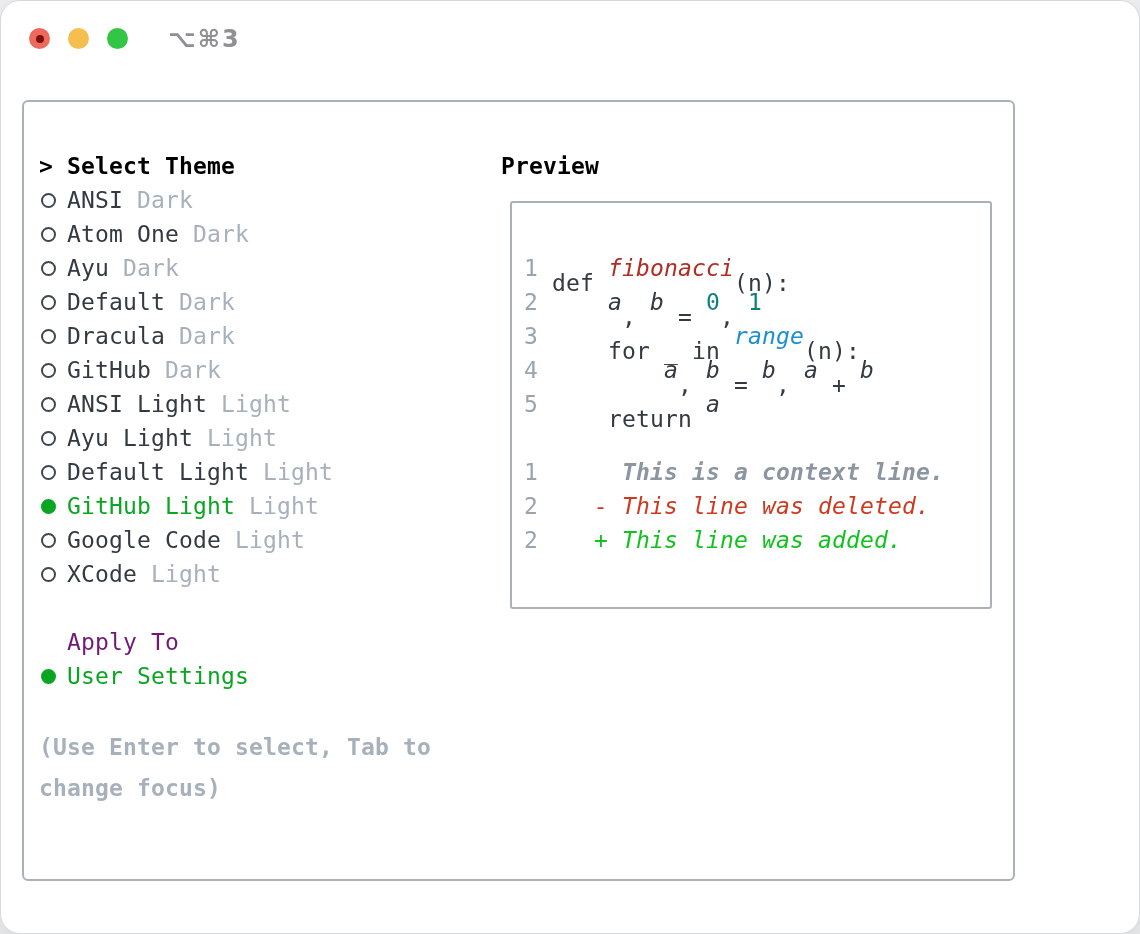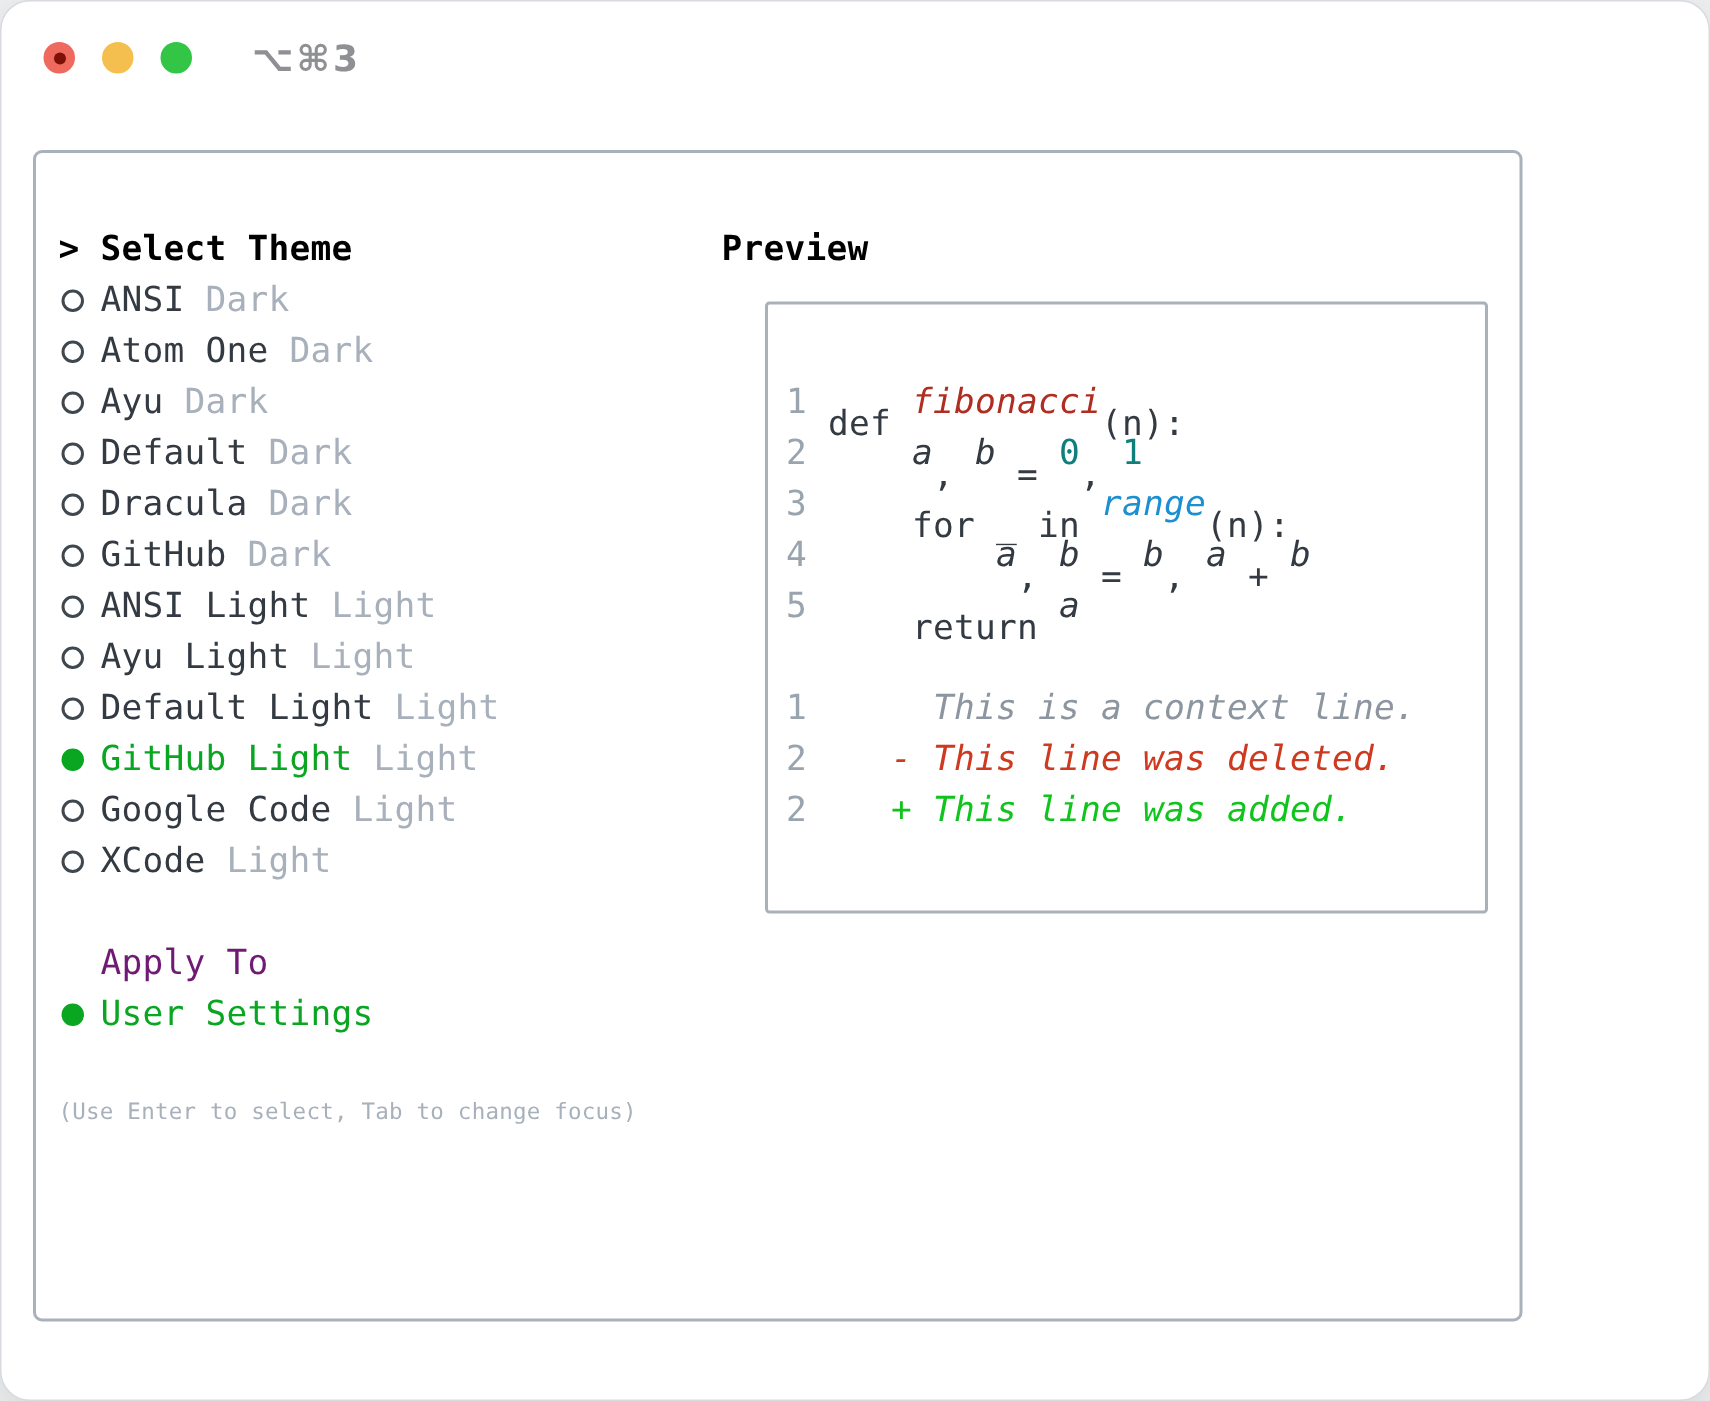--- a/index.html
+++ b/index.html
@@ -22,33 +22,33 @@
   .row{height:34px;display:flex;align-items:center;font-size:23px;letter-spacing:0.15px;color:var(--text-dark);white-space:pre;}
   .prefix{width:28px;flex:0 0 28px;display:flex;align-items:center;}
   .circle{width:11px;height:11px;border:2px solid #3f474f;border-radius:50%;margin-left:2px;box-sizing:content-box;}
   .circle.sel{background:var(--sel-green);border-color:var(--sel-green);}
   .prompt{font-weight:700;color:#000;}
   .hdr{font-weight:700;color:#000;}
   .badge{color:var(--gray-badge);}
   .tname.sel{color:var(--sel-green);}
   .left-panel{position:absolute;left:38px;top:148px;}
   .gap{height:34px;}
-  .help{width:404px;font-size:15px;letter-spacing:0.15px;line-height:29px;color:var(--gray-badge);white-space:normal;}
+  .help{width:404px;font-size:23px;letter-spacing:0.15px;line-height:41px;color:var(--gray-badge);white-space:normal;font-weight:bold;}
   
-  .preview-title{position:absolute;left:480px;top:148px;}
+  .preview-title{position:absolute;left:500px;top:148px;}
   .preview-box{position:absolute;left:509px;top:200px;width:482px;height:408px;border:2px solid var(--border-gray);
                border-radius:3px;box-sizing:border-box;background:#fff;padding:48px 0 0 12px;overflow:hidden;}
   .code-row{height:34px;display:flex;align-items:center;font-size:23px;letter-spacing:0.15px;white-space:pre;}
   .lnum{width:28px;flex:0 0 28px;color:var(--gray-num);}
   .seg-t{color:var(--text-dark);margin-top:29px;}
   .seg-fn{color:var(--fn-red);font-style:italic;}
   .seg-n{color:var(--num-teal);}
   .seg-b{color:var(--builtin-blue);font-style:italic;}
   .seg-v{color:var(--text-dark);font-style:italic;}
-  .seg-ctx{color:var(--gray-ctx);font-style:italic;}
+  .seg-ctx{color:var(--gray-ctx);font-style:italic;font-weight:bold;}
   .seg-del{color:var(--del-red);font-style:italic;}
   .seg-add{color:var(--add-green);font-style:italic;}
 </style>
 </head>
 <body>
 
 <div class="stage">
   <div class="window">
 
     <div class="titlebar">

